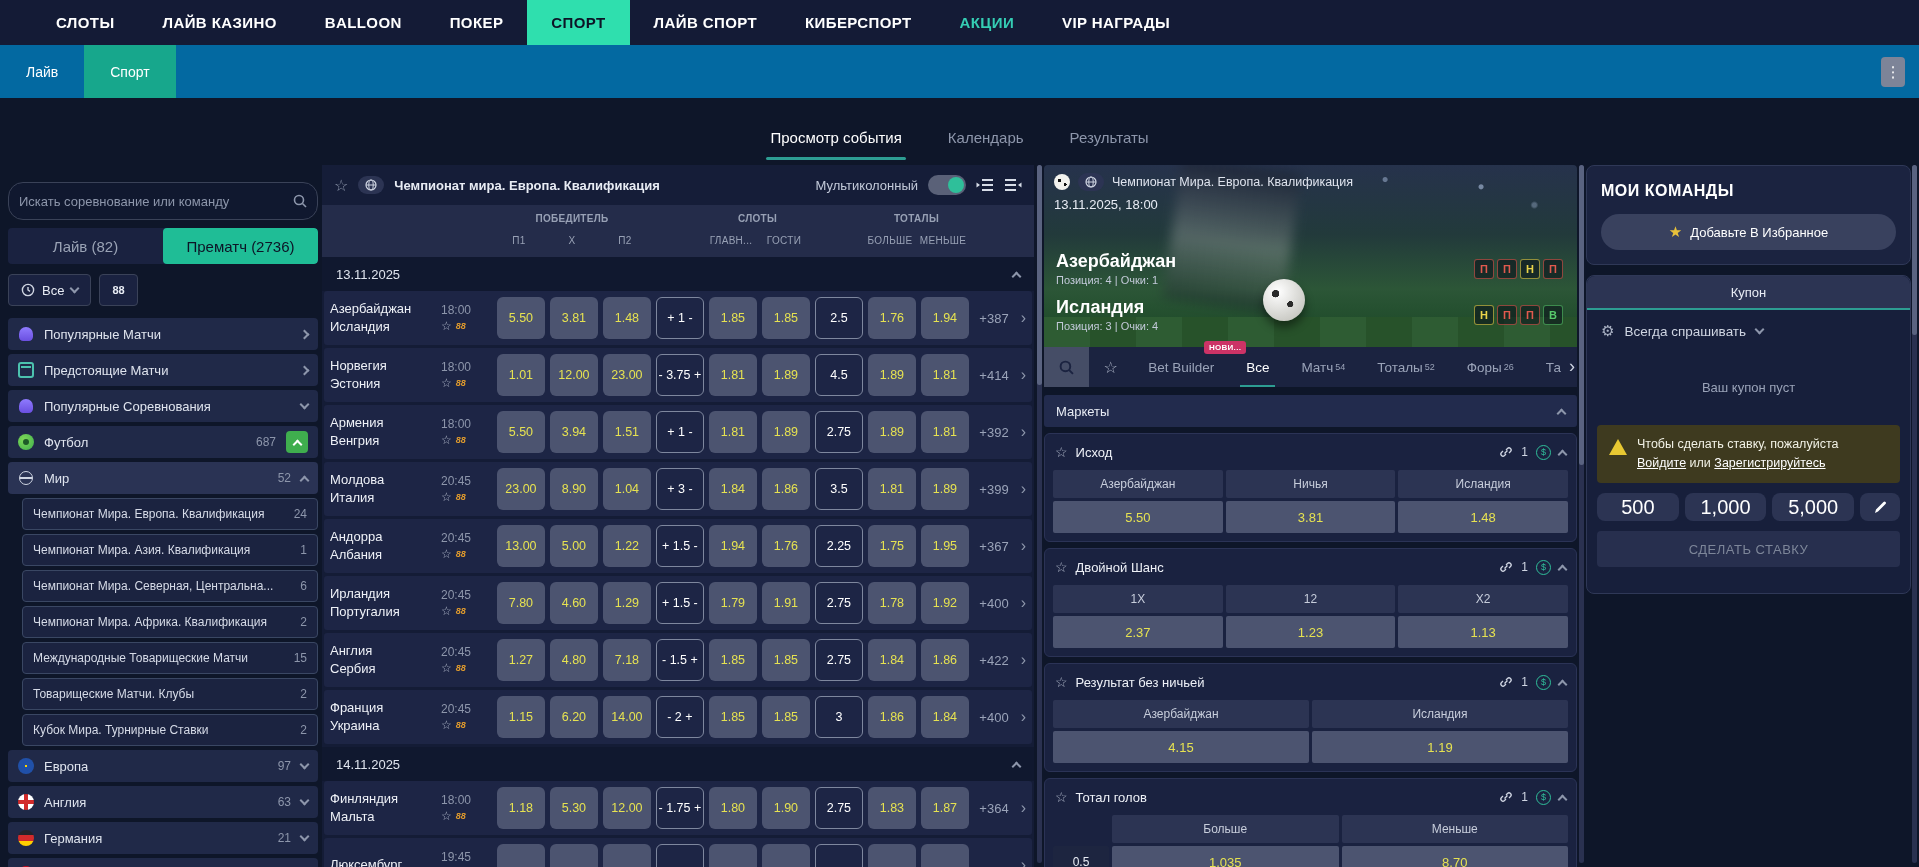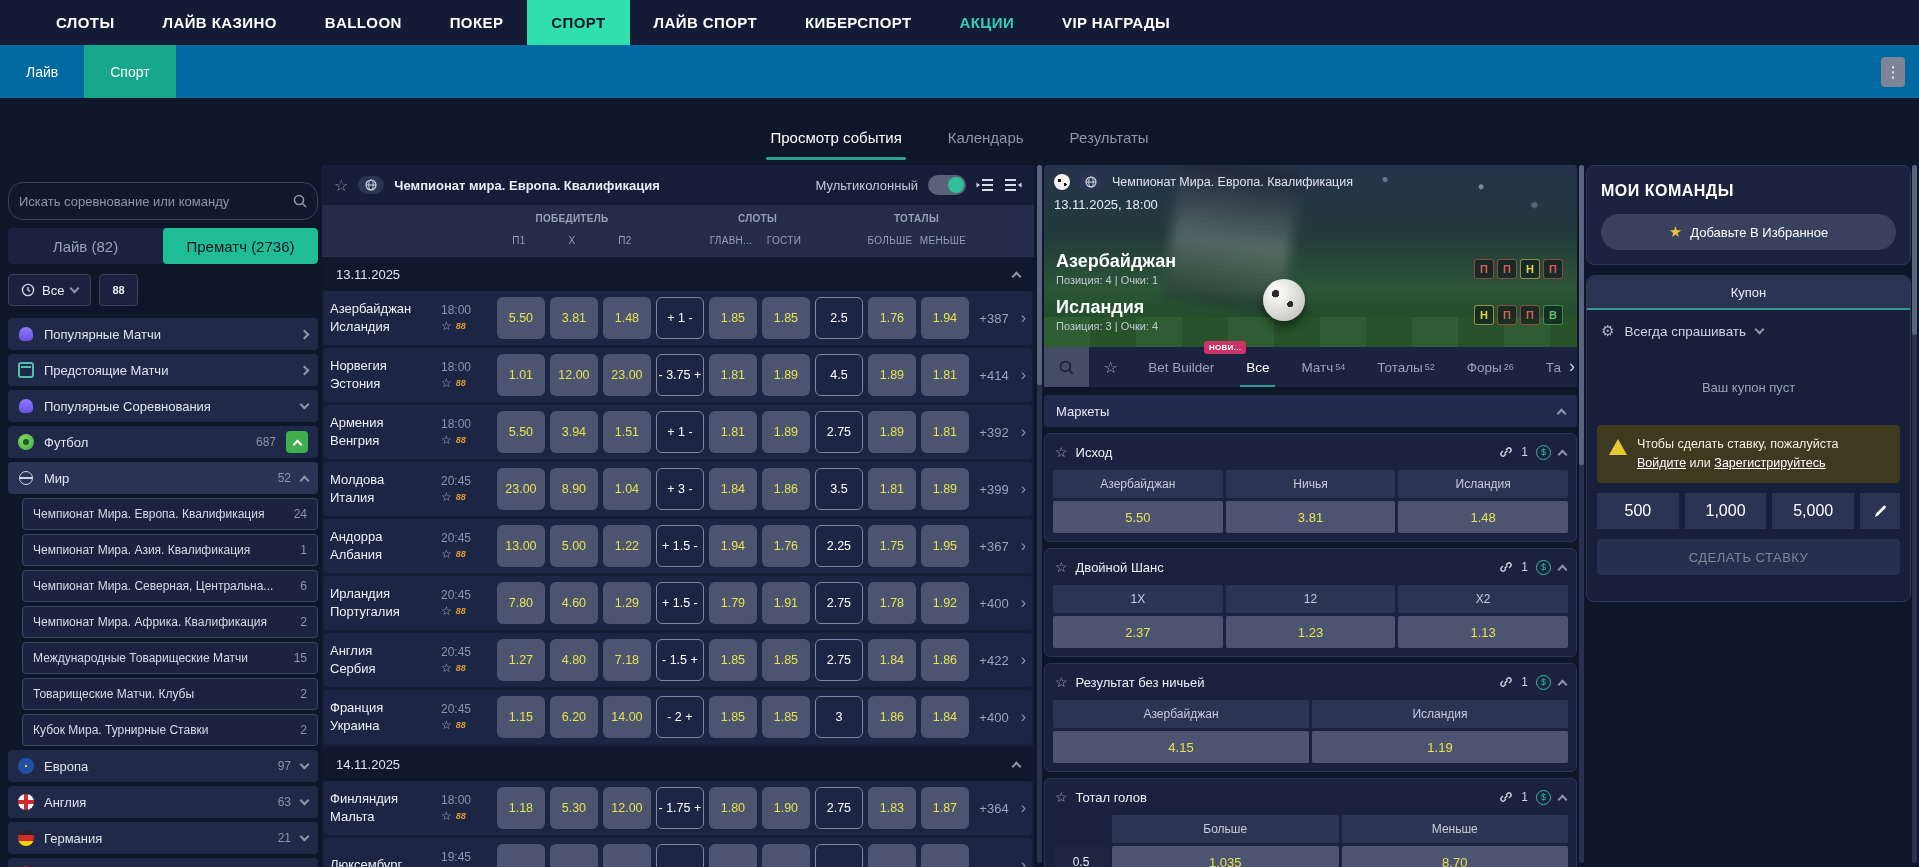--- a/index.html
+++ b/index.html
@@ -158,21 +158,21 @@
   .fav-pill .fstar{color:#e8c13a;font-size:15px;}
   .coupon-card{background:#171f3b;border:1px solid #2f3857;border-radius:8px;padding:0 0 26px;}
   .coupon-tab{height:34px;background:#2c3453;border-radius:8px 8px 0 0;display:flex;align-items:center;justify-content:center;font-size:13px;color:#e8ecf4;border-bottom:2px solid #2d9d92;cursor:pointer;}
   .ask-row{display:flex;align-items:center;gap:10px;padding:12px 14px;font-size:13.5px;color:#cfd5e2;cursor:pointer;}
   .gear{color:#aab2c4;font-size:15px;}
   .empty-txt{text-align:center;font-size:13px;color:#9aa3b8;margin:28px 0 30px;}
   .warn-box{margin:0 10px 10px;background:#3e3a1f;border-radius:4px;padding:10px 12px;display:flex;gap:10px;font-size:12.5px;color:#f2f2e6;line-height:19px;}
   .warn-box a{color:#fff;text-decoration:underline;cursor:pointer;}
   .warn-tri{width:0;height:0;border-left:9px solid transparent;border-right:9px solid transparent;border-bottom:16px solid #e8c832;position:relative;flex:none;margin-top:4px;}
   .chips{display:flex;gap:6px;margin:0 10px 10px;}
-  .chip{flex:1;height:36px;background:#2c3453;border-radius:0;display:flex;align-items:center;justify-content:center;font-size:16px;color:#fff;cursor:pointer;}
+  .chip{flex:1;height:28px;background:#2c3453;border-radius:8px;display:flex;align-items:center;justify-content:center;font-size:20px;color:#fff;cursor:pointer;}
   .chip.pencil{flex:0 0 40px;}
   .place-btn{margin:0 10px;height:36px;background:#272f4e;border-radius:4px;display:flex;align-items:center;justify-content:center;font-size:13px;color:#7d8699;letter-spacing:.5px;cursor:pointer;}
 
   
   .vscroll{position:absolute;width:5px;border-radius:3px;background:#2a3150;}
   .vthumb{position:absolute;left:0;width:5px;border-radius:3px;background:#5a6380;}
   svg{display:block;}
 </style>
 </head>
 <body>

